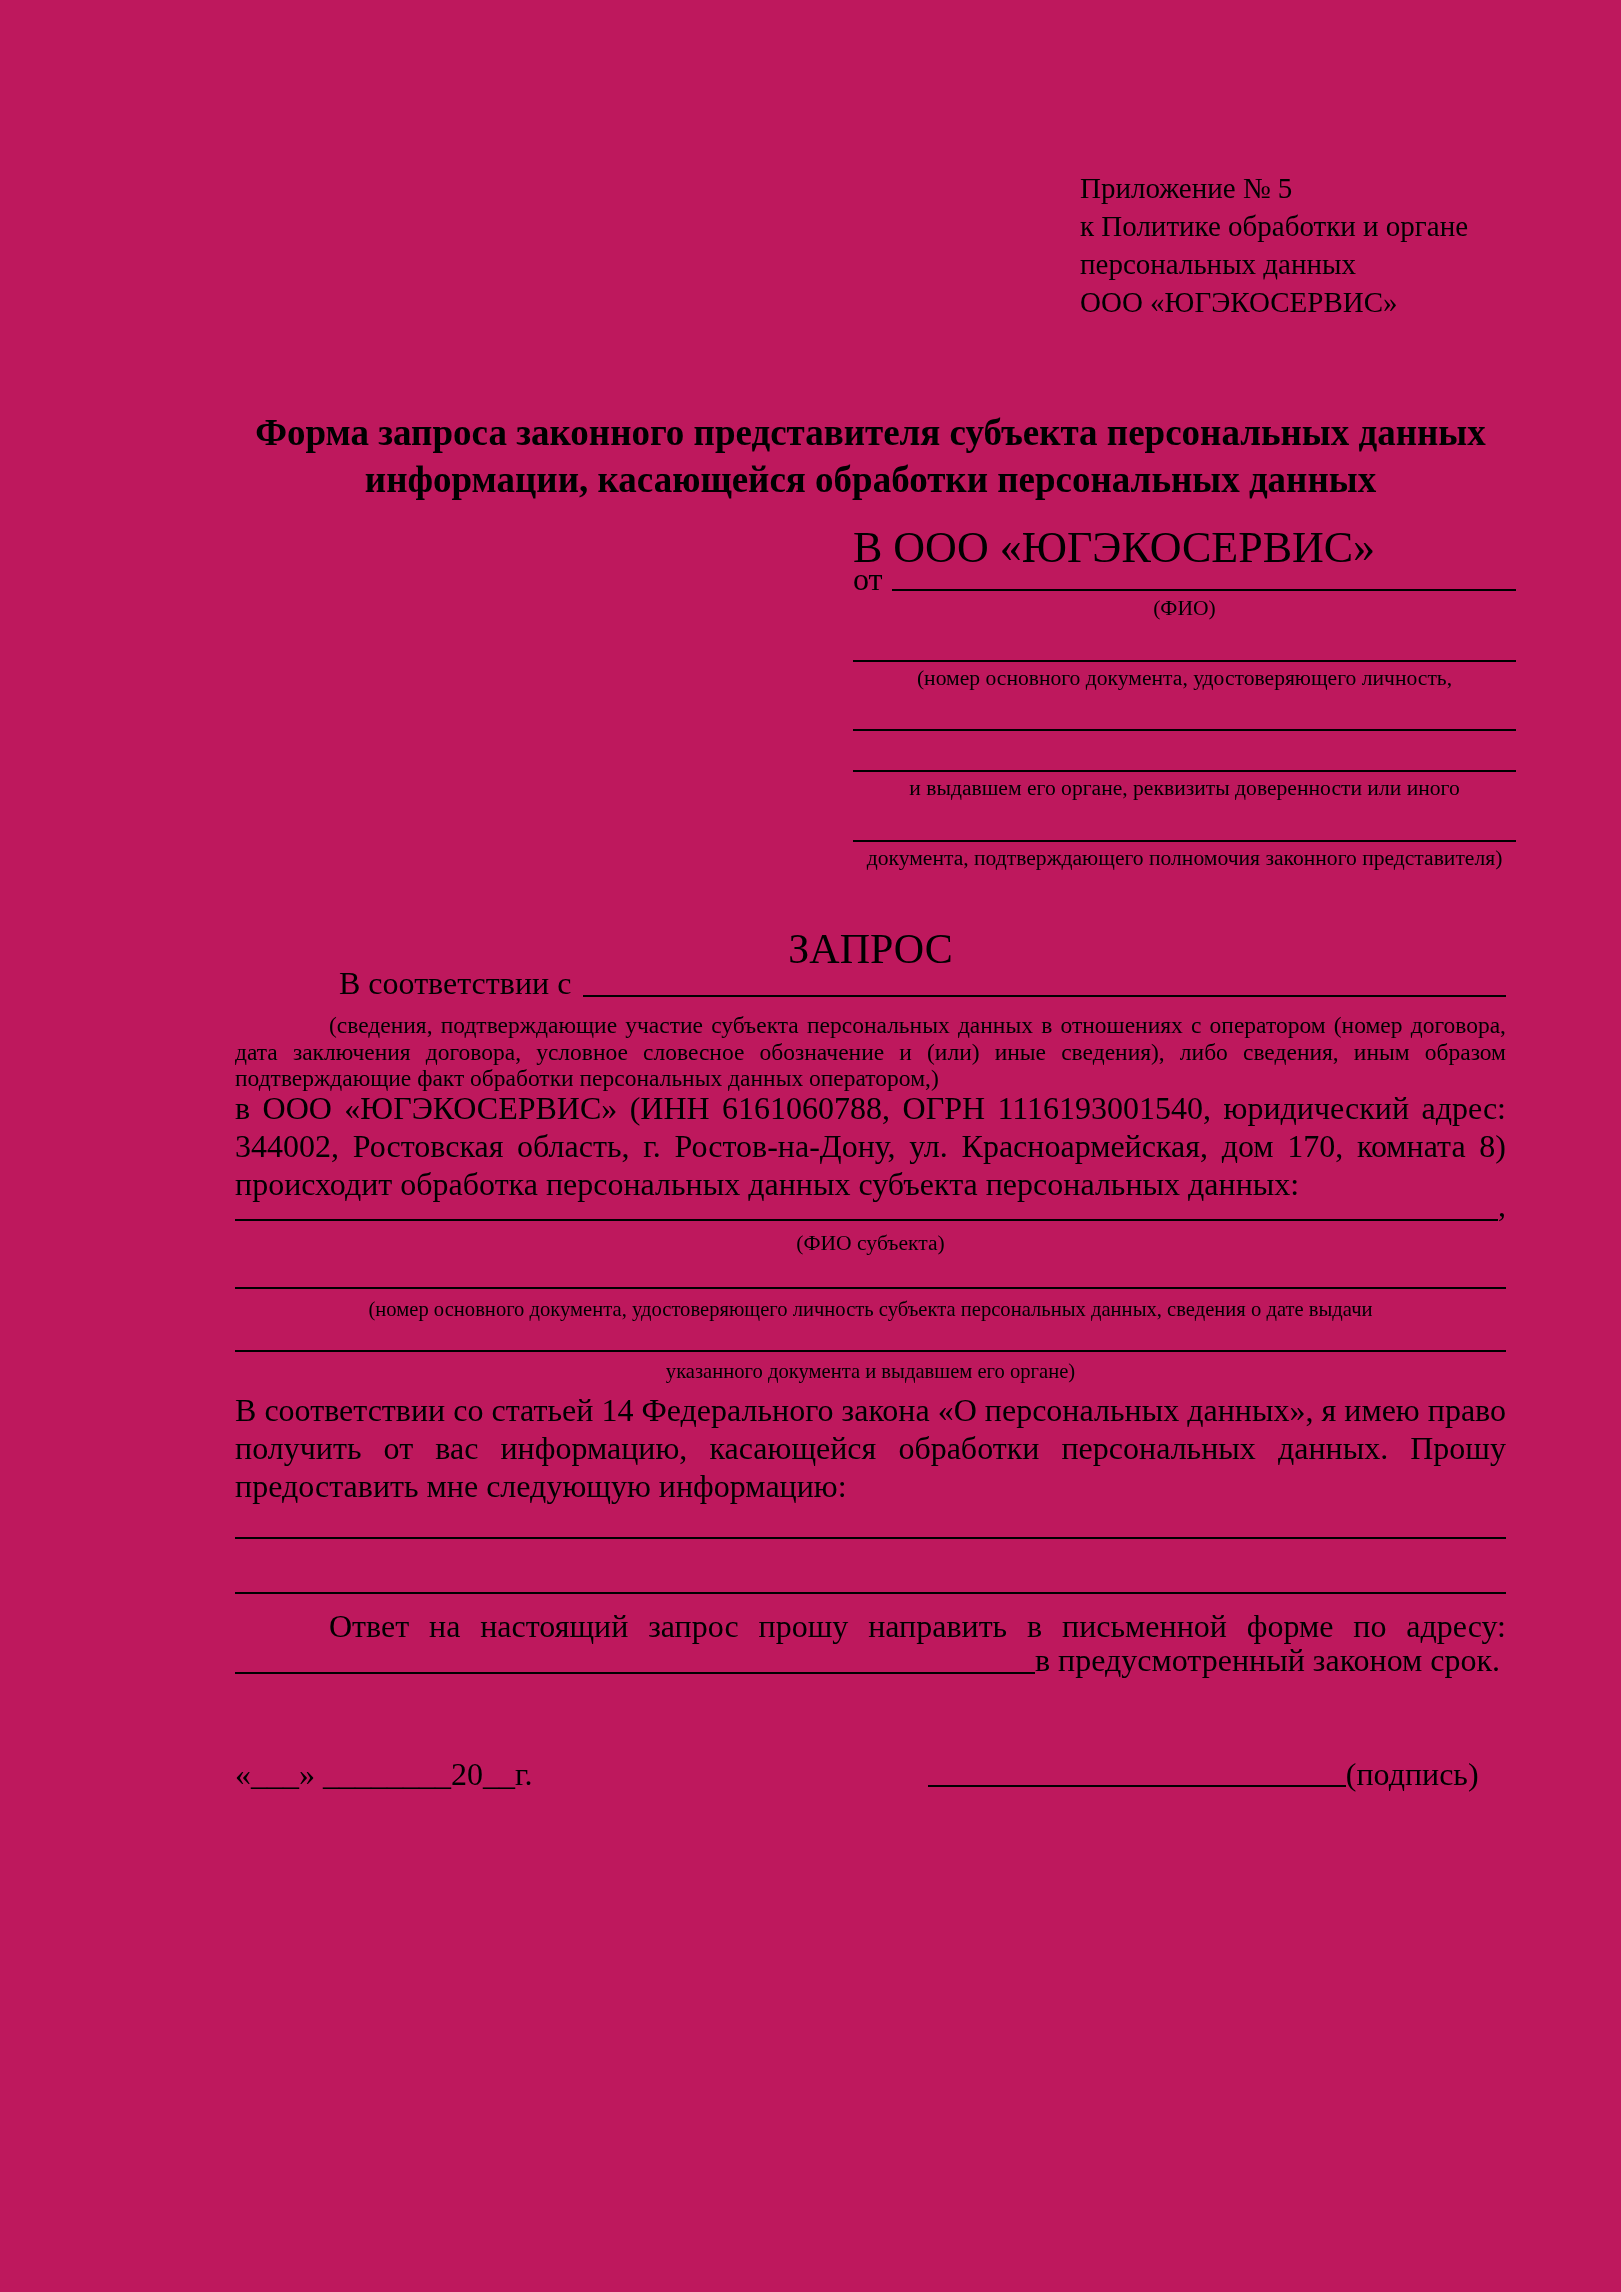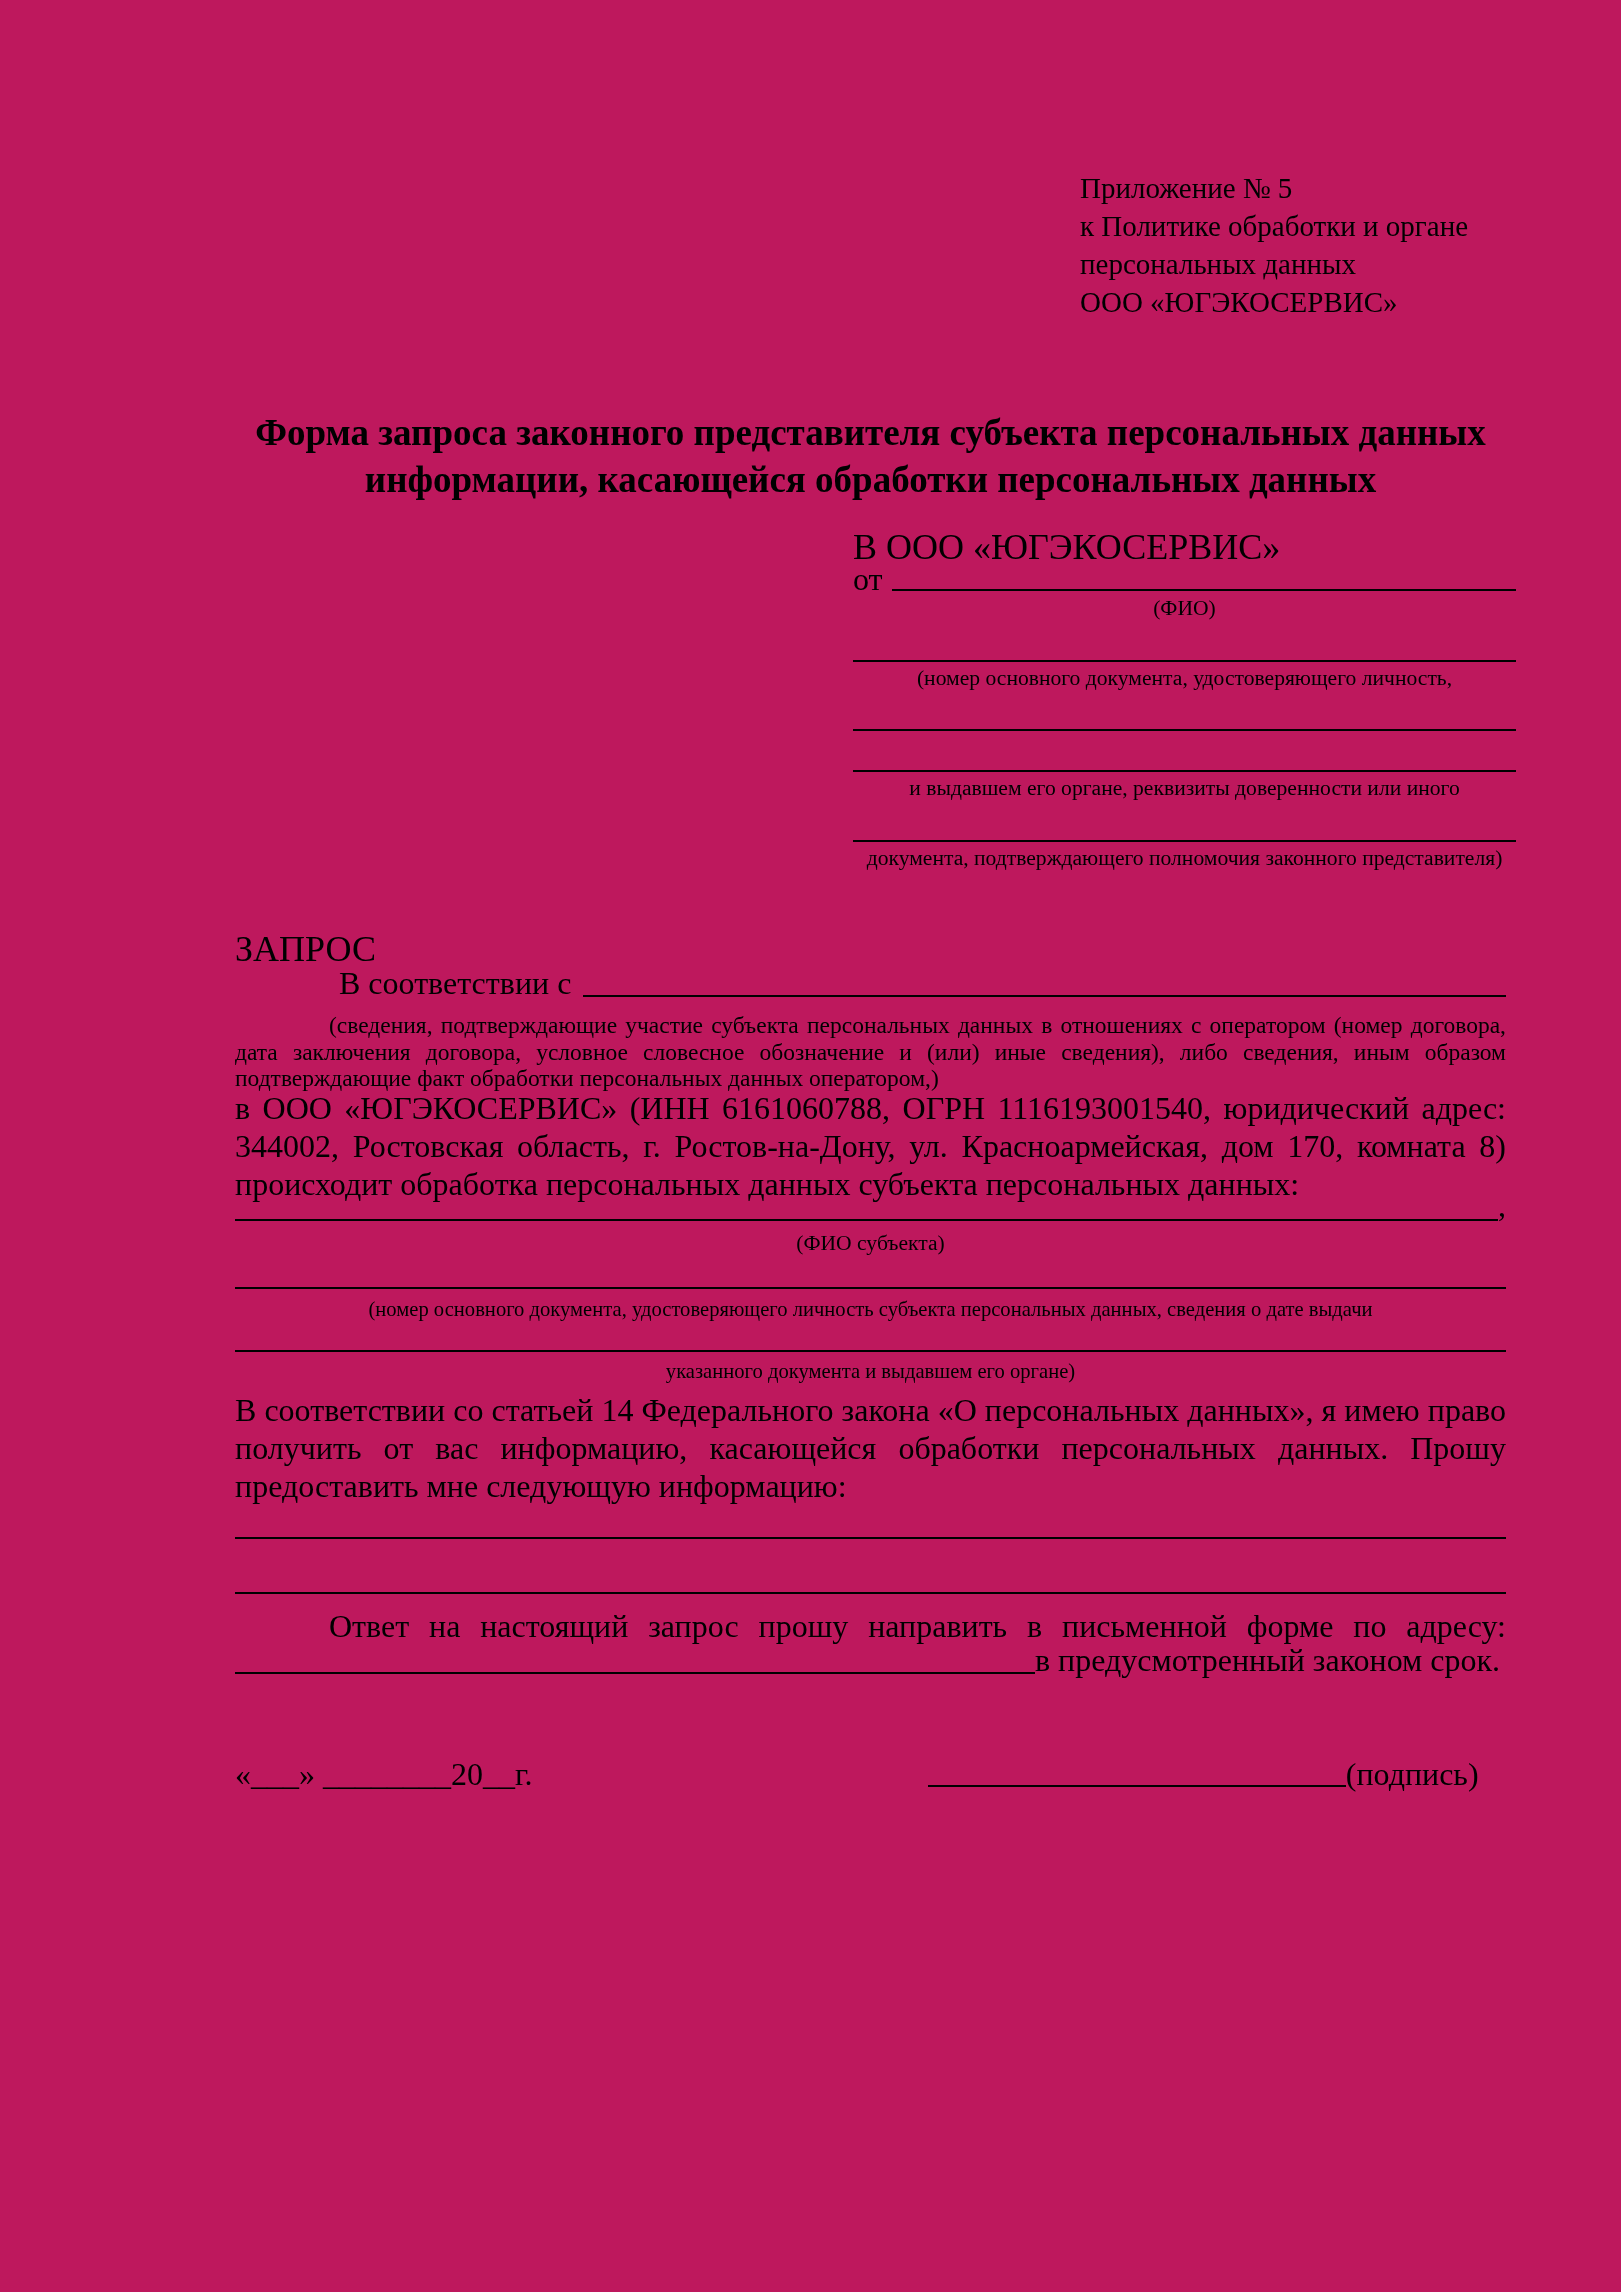--- a/index.html
+++ b/index.html
@@ -9,28 +9,28 @@
     background:#be185d;color:#000;
     font-family:"Liberation Serif","DejaVu Serif",serif;
     overflow:hidden;
   }
   
   .appendix{position:absolute;left:1080px;top:169px;font-size:29px;line-height:38px;}
   
   .title{position:absolute;left:235px;top:409px;width:1271px;text-align:center;font-weight:700;font-size:37px;line-height:47px;}
   
   .addressee{position:absolute;left:853px;top:530px;width:663px;}
-  .addr-org{font-size:36px;line-height:35px;}
+  .addr-org{font-size:44px;line-height:35px;}
   .addr-from{display:flex;align-items:flex-end;margin-top:2px;height:25.5px;font-size:32px;line-height:25.5px;}
   .fill{flex:1;border-bottom:2.9px solid #000;margin-bottom:2px;}
   .addr-from .fill{margin-left:9.8px;}
   .cap{font-size:21.6px;line-height:24.5px;text-align:center;margin-top:3.9px;}
   .blank{height:0;border-bottom:2.9px solid #000;margin-top:39px;}
   
-  .zapros{position:absolute;left:235px;top:931px;width:1271px;text-align:left;font-size:36px;line-height:37px;}
+  .zapros{position:absolute;left:235px;top:931px;width:1271px;text-align:center;font-size:42px;line-height:37px;}
   .intro-row{position:absolute;left:235px;top:968px;width:1271px;box-sizing:border-box;padding-left:104px;display:flex;align-items:flex-end;height:31px;font-size:32px;line-height:31px;}
   .intro-row .fill{margin-left:11.8px;}
   .intro-note{position:absolute;left:235px;top:1012px;width:1271px;font-size:23.5px;line-height:26.5px;text-align:justify;text-indent:94px;}
   .operator-para{position:absolute;left:235px;top:1089px;width:1271px;font-size:32px;line-height:38px;text-align:justify;}
   .subject-row{position:absolute;left:235px;top:1188px;width:1271px;display:flex;align-items:flex-end;height:35px;font-size:32px;line-height:35px;}
   .cap-abs{position:absolute;left:235px;width:1271px;text-align:center;margin-top:0;}
   .cap-fio-subj{top:1231px;font-size:21.6px;line-height:24.5px;}
   .uline{position:absolute;left:235px;width:1271px;height:0;border-bottom:2.9px solid #000;}
   .u1{top:1287px;} .u2{top:1350px;} .u3{top:1537px;} .u4{top:1592px;}
   .cap-long{font-size:20.6px;line-height:23.5px;}

